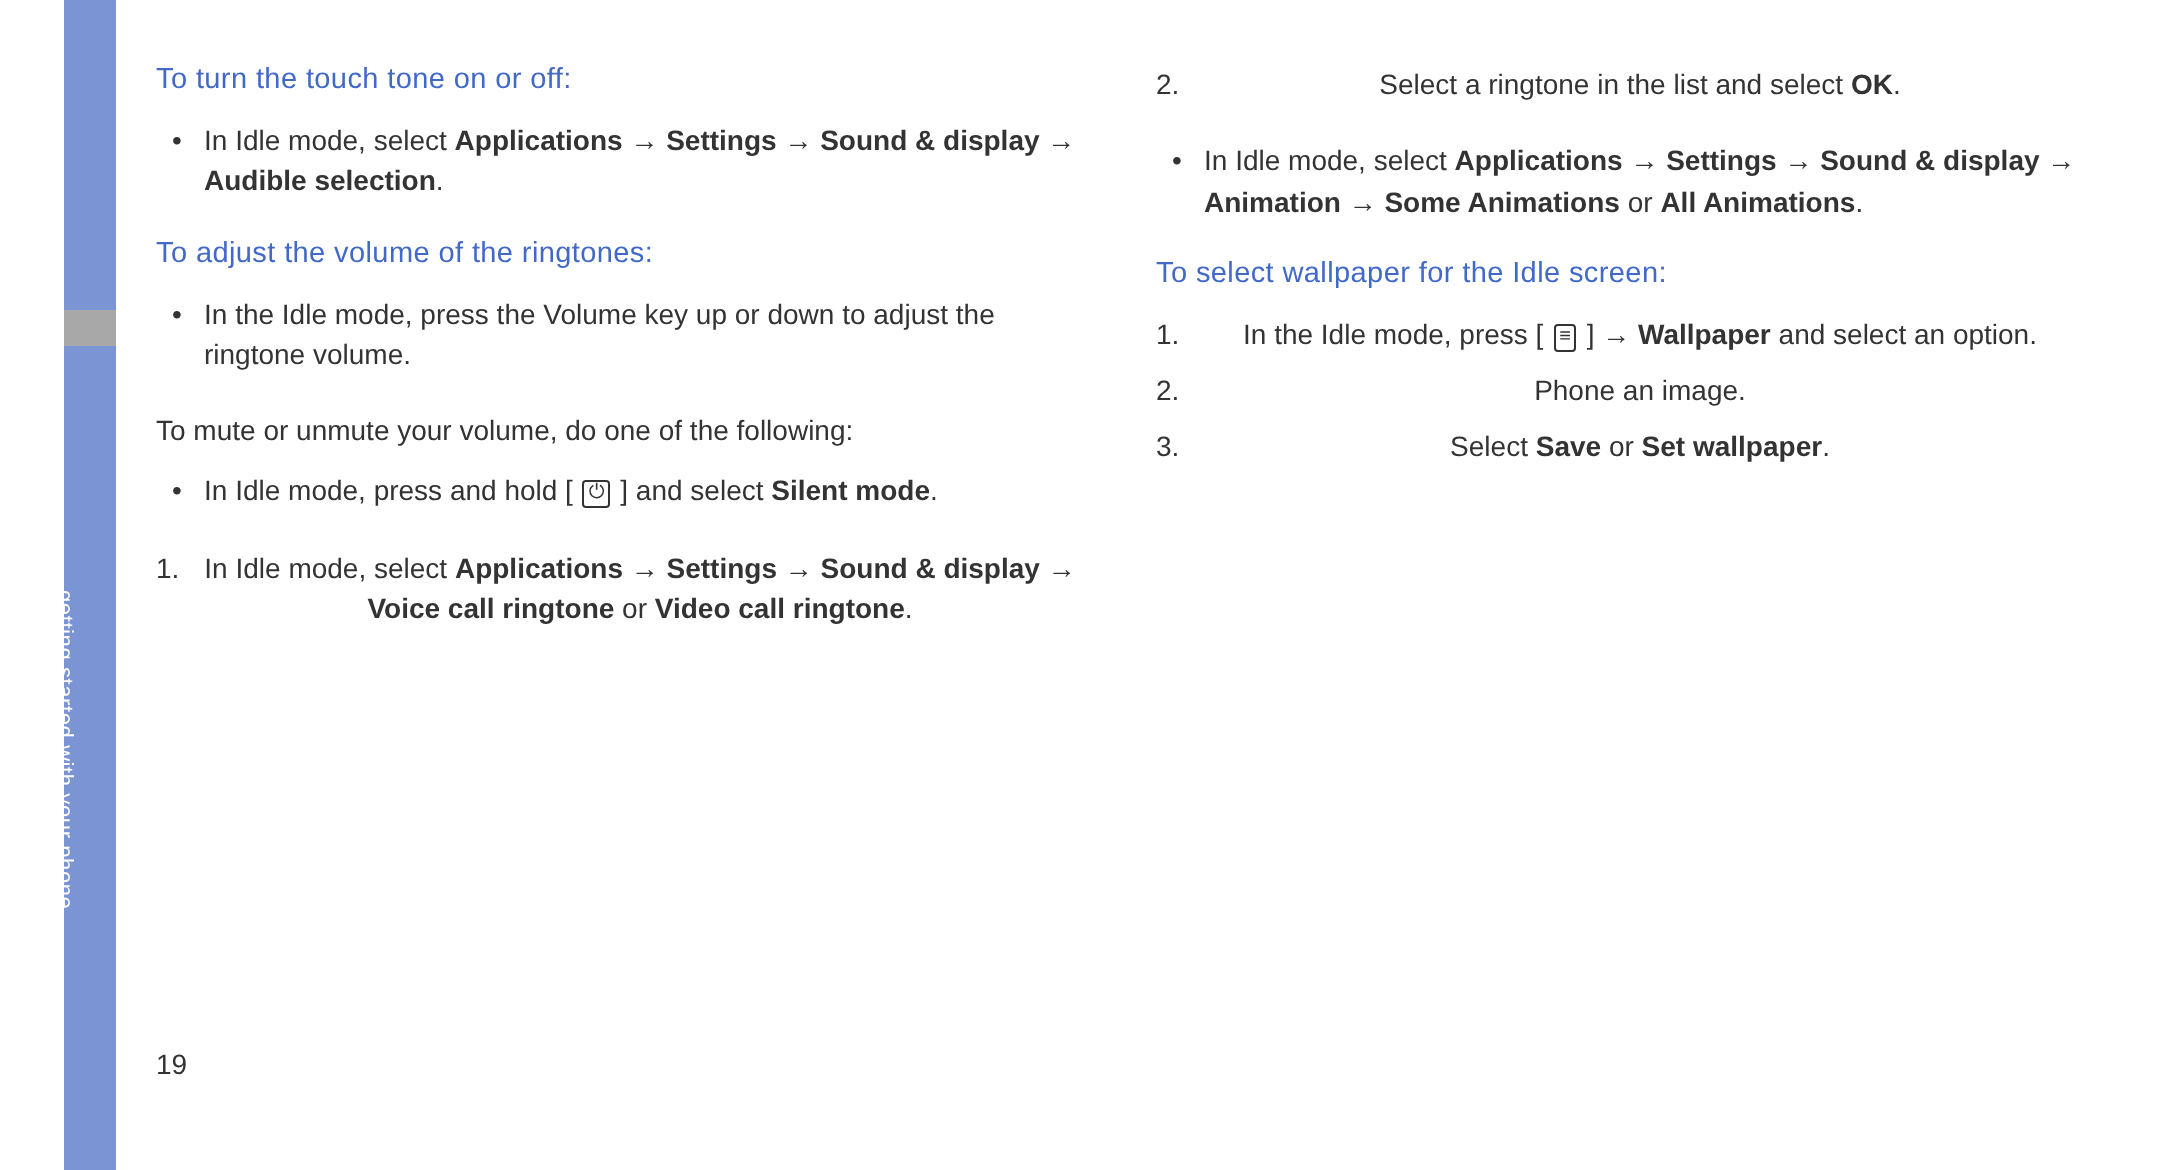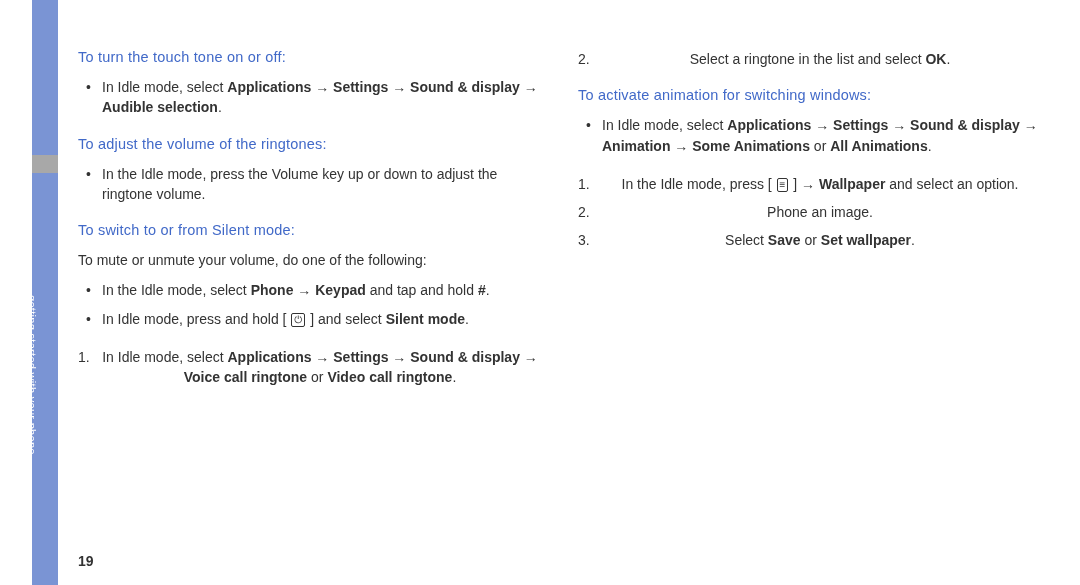--- a/index.html
+++ b/index.html
@@ -35,21 +35,21 @@
       transform: rotate(90deg);
       transform-origin: left top;
       font-size: 11px;
       color: #fff;
       white-space: nowrap;
       letter-spacing: 0.3px;
     }
     .page-content {
       position: absolute;
       left: 78px;
-      top: 49px;
+      top: 32px;
       width: 980px;
       display: flex;
       gap: 40px;
     }
     .col {
       width: 460px;
     }
     .heading {
       color: #4169c8;
       font-size: 14.5px;
@@ -102,23 +102,22 @@
       border-radius: 2px;
       padding: 0 2px;
       font-size: 10px;
       line-height: 12px;
       vertical-align: 1px;
       margin: 0 1px;
     }
     .page-number {
       position: absolute;
       left: 78px;
-      bottom: 16px;
+      bottom: 45px;
       font-size: 14px;
-      font-weight: bold;
     }
   </style>
 </head>
 <body>
 
 <div class="sidebar-blue"></div>
 <div class="sidebar-gray"></div>
 <div class="sidebar-text">getting started with your phone</div>
 
 <div class="page-content">
@@ -130,26 +129,22 @@
       <li>
         <span>In Idle mode, select </span><span class="b">Applications → Settings → Sound &amp; display → Audible selection</span><span>.</span>
       </li>
     </ul>
 
     <div class="heading">To adjust the volume of the ringtones:</div>
     <ul class="bullet-list">
       <li>In the Idle mode, press the Volume key up or down to adjust the ringtone volume.</li>
     </ul>
 
-    <div class="heading">To switch to or from Silent mode:</div>
     <div class="plain-para">To mute or unmute your volume, do one of the following:</div>
     <ul class="bullet-list">
-      <li>
-        <span>In the Idle mode, select </span><span class="b">Phone → Keypad</span><span> and tap and hold </span><span class="b">#</span><span>.</span>
-      </li>
       <li>
         <span>In Idle mode, press and hold [ </span><span class="icon-box">⏻</span><span> ] and select </span><span class="b">Silent mode</span><span>.</span>
       </li>
     </ul>
 
     <ol class="num-list">
       <li>
         <span>In Idle mode, select </span><span class="b">Applications → Settings → Sound &amp; display → Voice call ringtone</span><span> or </span><span class="b">Video call ringtone</span><span>.</span>
       </li>
     </ol>
@@ -157,27 +152,27 @@
   </div>
 
   <div class="col">
 
     <ol class="num-list" style="counter-reset: nl 1;">
       <li>
         <span>Select a ringtone in the list and select </span><span class="b">OK</span><span>.</span>
       </li>
     </ol>
 
-    <div class="heading">To activate animation for switching windows:</div>
     <ul class="bullet-list">
       <li>
         <span>In Idle mode, select </span><span class="b">Applications → Settings → Sound &amp; display → Animation → Some Animations</span><span> or </span><span class="b">All Animations</span><span>.</span>
       </li>
     </ul>
 
+    <div class="heading">To select wallpaper for the Idle screen:</div>
     <ol class="num-list">
       <li>
         <span>In the Idle mode, press [ </span><span class="icon-box">≡</span><span> ] → </span><span class="b">Wallpaper</span><span> and select an option.</span>
       </li>
       <li>Phone an image.</li>
       <li>
         <span>Select </span><span class="b">Save</span><span> or </span><span class="b">Set wallpaper</span><span>.</span>
       </li>
     </ol>
 

